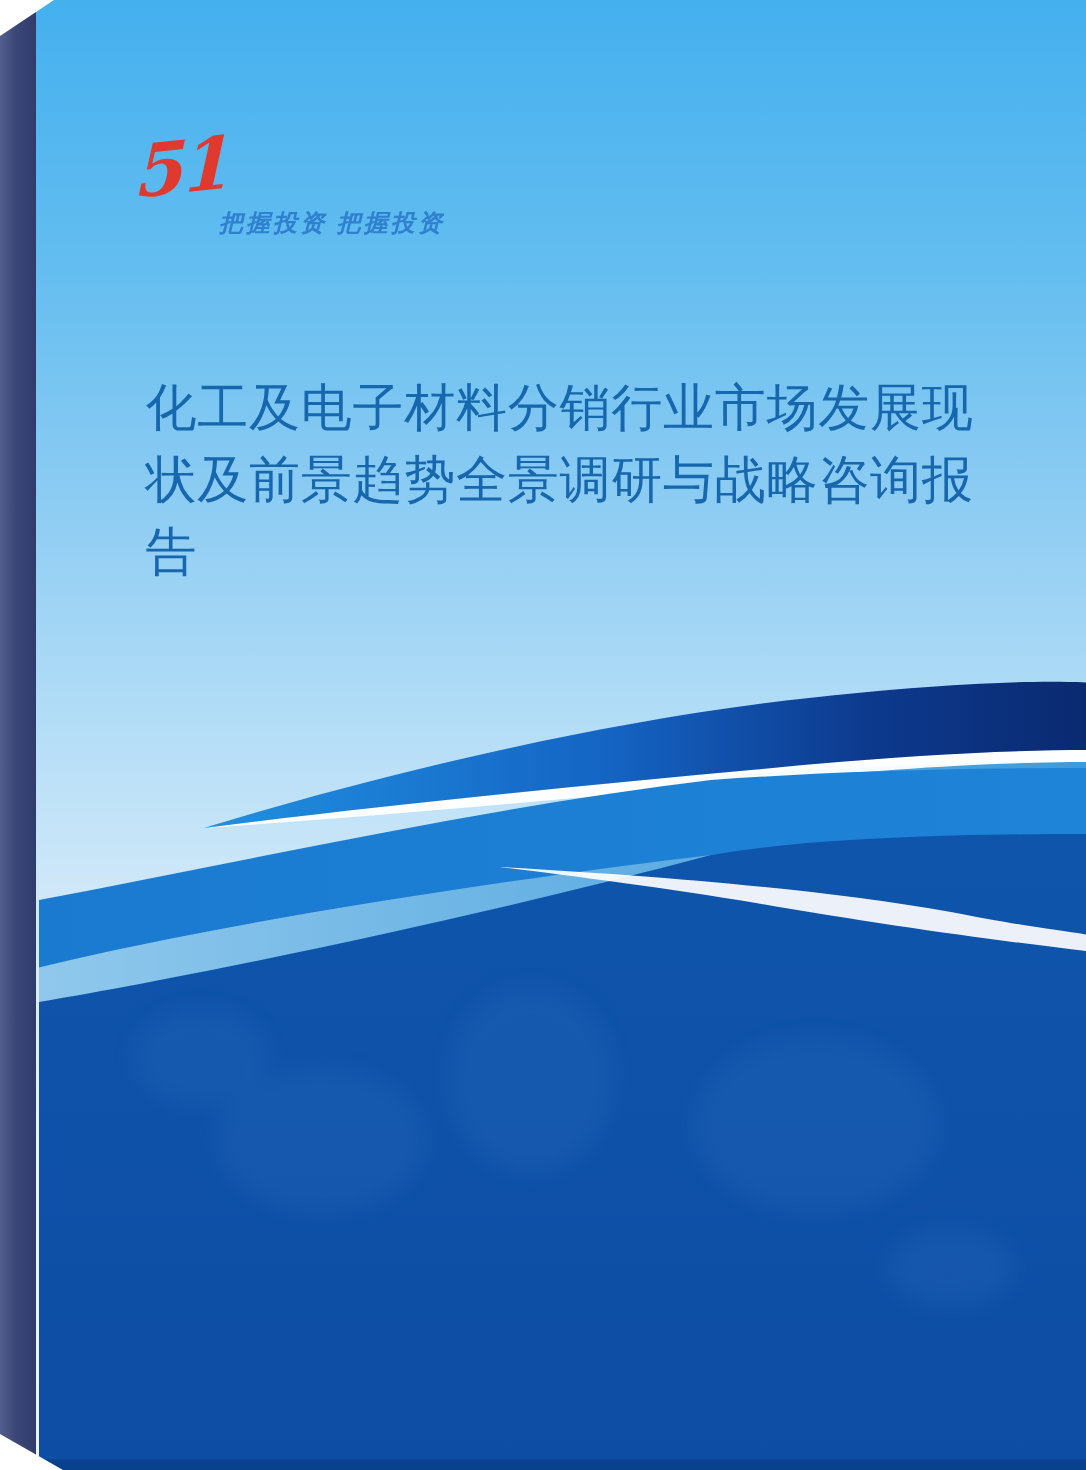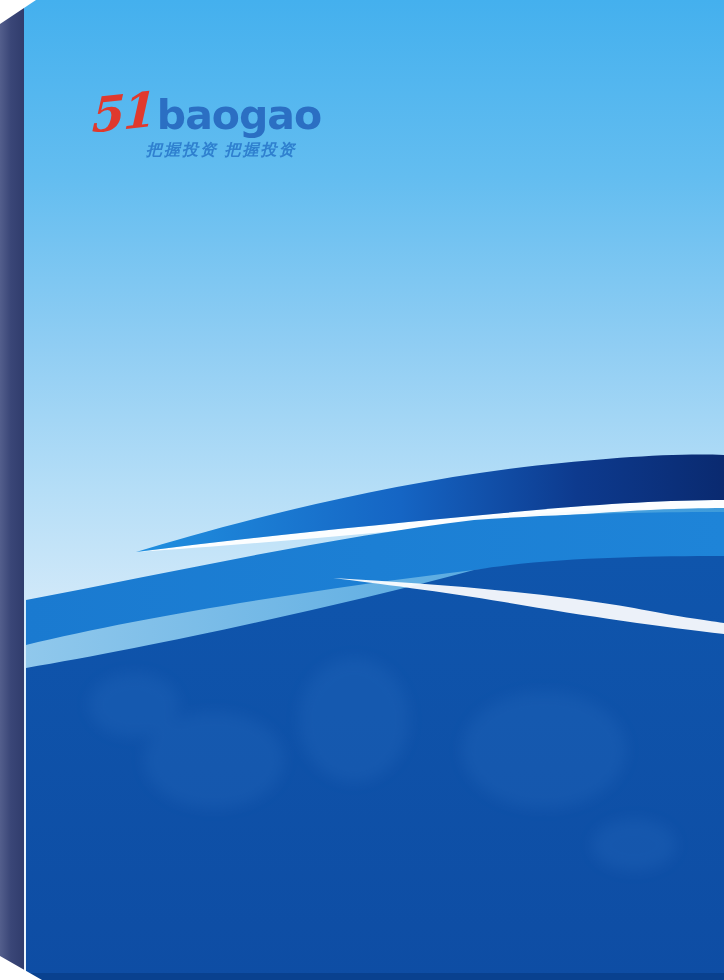--- a/index.html
+++ b/index.html
@@ -118,22 +118,22 @@
 
     <path d="M309,158 C400,163 520,172 610,188 C650,196 680,200 700,203
          L700,214 C640,207 560,196 480,182 C420,172 350,163 309,158 Z" fill="#ffffff" opacity="0.92"></path>
 
     <rect x="0" y="553" width="700" height="7" fill="#09418f"></rect>
   </svg>
 
   <div class="logo">
     <div class="logo-row">
       <span class="logo-number">51</span>
-      <span class="logo-wordmark">baogao</span>
     </div>
     <div class="logo-tagline">把握投资 把握投资</div>
   </div>
 
+  <div class="report-title">化工及电子材料分销行业市场发展现状及前景趋势全景调研与战略咨询报告</div>
 
   <div class="fold top"></div>
   <div class="fold bottom"></div>
 
 </div>
 
 </body></html>

